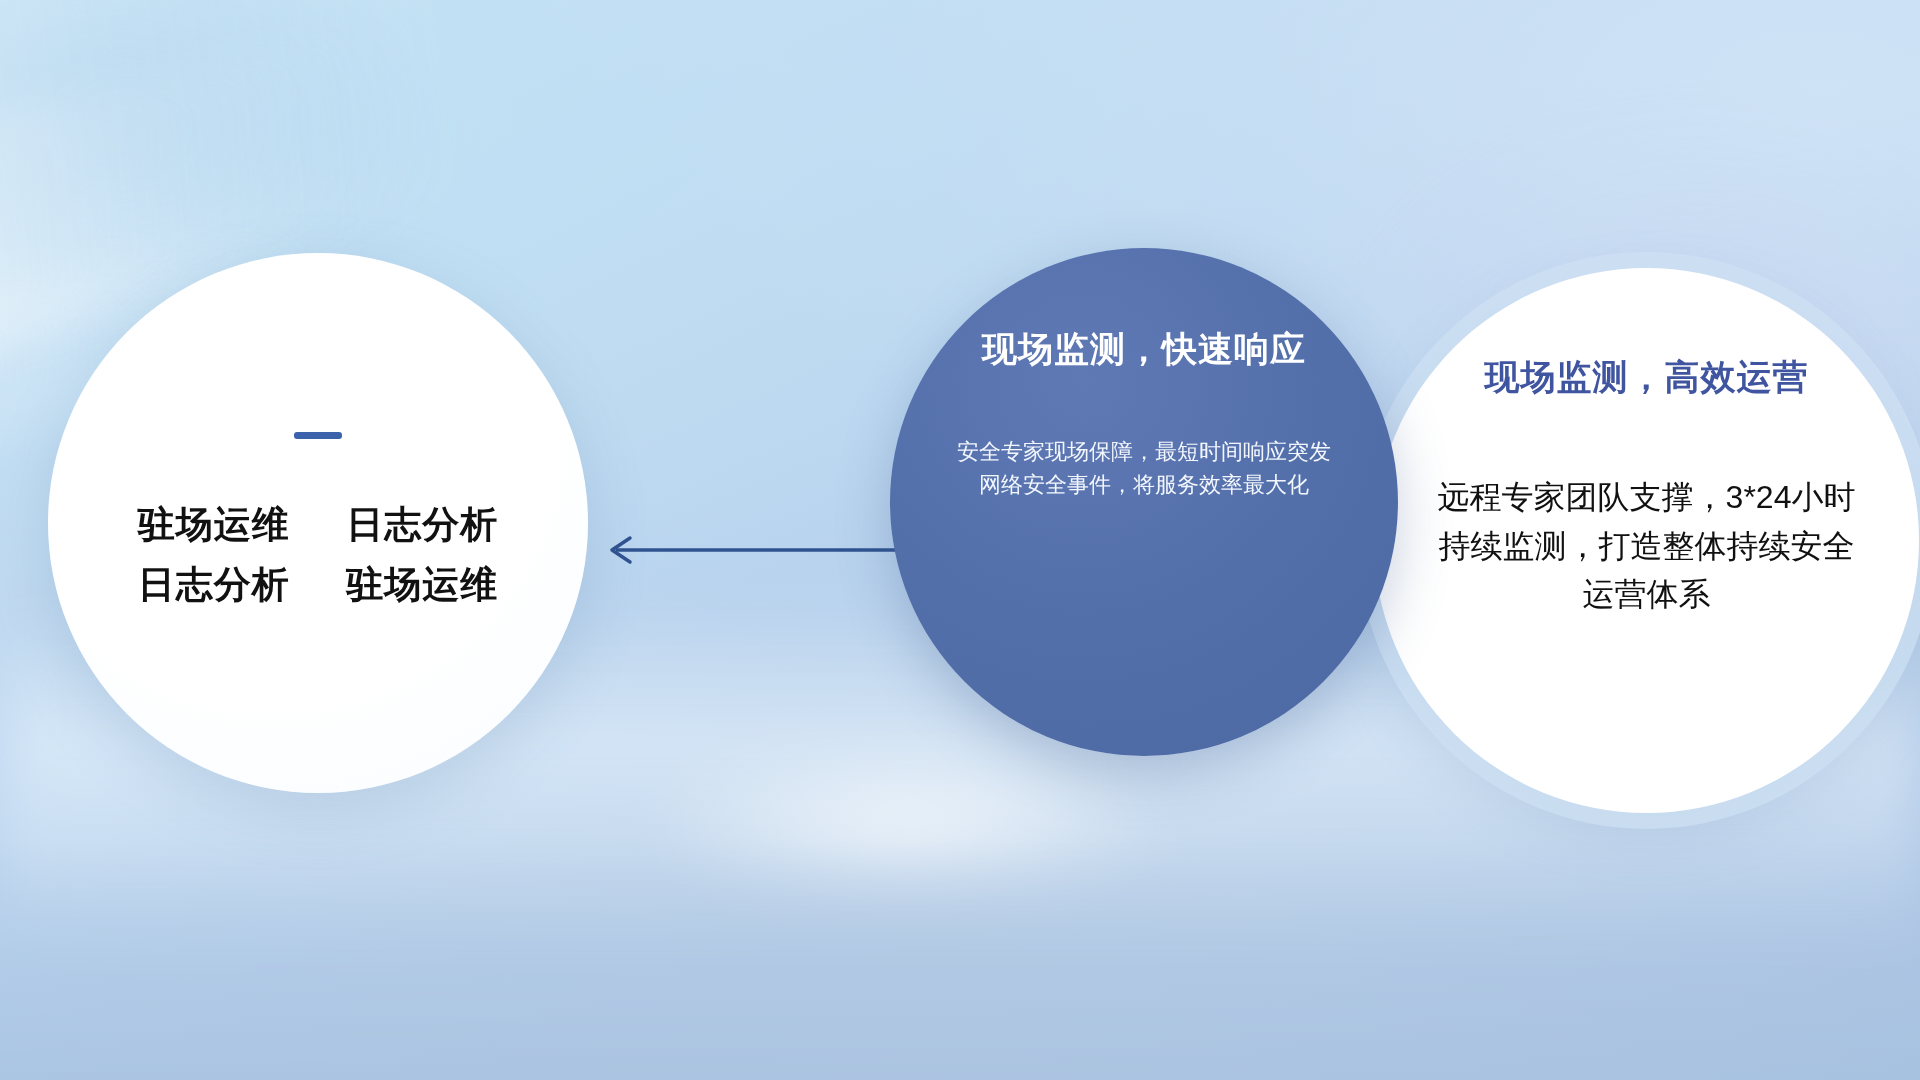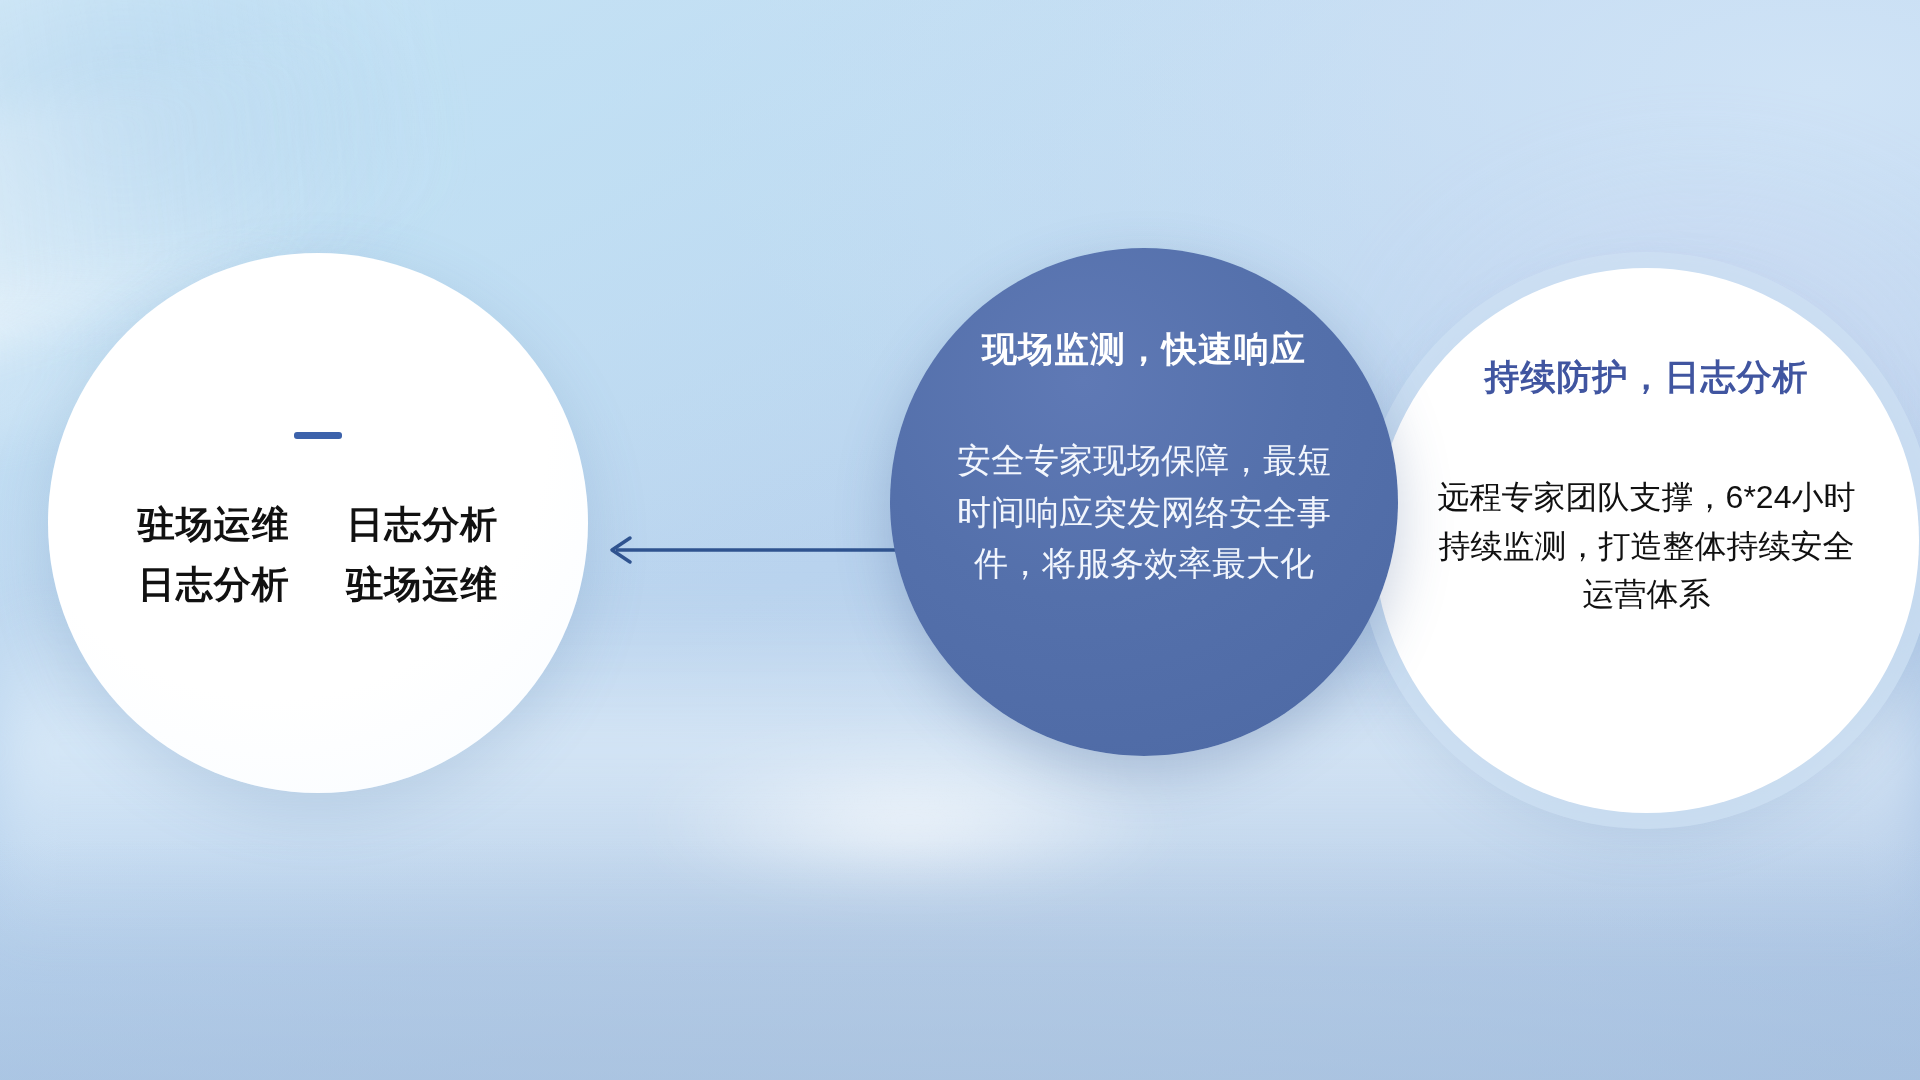--- a/index.html
+++ b/index.html
@@ -102,21 +102,21 @@
     background:radial-gradient(78% 78% at 38% 26%, #5f79b5 0%, #5470ab 55%, #4f6ba6 100%);
     box-shadow:0 18px 54px rgba(62,88,140,.28);
     display:flex; flex-direction:column; align-items:center;
     padding-top:78px; z-index:3;
   }
   #c-mid .m-head{
     font-size:35px; font-weight:bold; color:#ffffff; letter-spacing:1px; white-space:nowrap;
   }
   #c-mid .m-body{
     margin-top:62px; width:376px; text-align:center;
-    font-size:34px; line-height:1.52; color:#f2f6fd;
+    font-size:22px; line-height:1.52; color:#f2f6fd;
   }
 
   
   #arrow{ position:absolute; left:600px; top:530px; width:300px; height:40px; z-index:2; }
   #arrow svg{ display:block; }
 </style>
 </head>
 <body>
 
 <div id="bg">
@@ -127,22 +127,22 @@
   <div class="streak s3"></div>
   <div class="haze"></div>
   <div class="mist"></div>
   <div class="mist2"></div>
   <div class="floor"></div>
 </div>
 
 <div class="stage">
 
   <div class="circle" id="c-right">
-    <div class="r-head">持续防护，日志分析</div>
-    <div class="r-body">远程专家团队支撑，6*24小时持续监测，打造整体持续安全运营体系</div>
+    <div class="r-head">现场监测，高效运营</div>
+    <div class="r-body">远程专家团队支撑，3*24小时持续监测，打造整体持续安全运营体系</div>
   </div>
 
   <div class="circle" id="c-mid">
     <div class="m-head">现场监测，快速响应</div>
     <div class="m-body">安全专家现场保障，最短时间响应突发网络安全事件，将服务效率最大化</div>
   </div>
 
   <div id="arrow">
     <svg width="300" height="40" viewBox="0 0 300 40" xmlns="http://www.w3.org/2000/svg">
       <line x1="300" y1="20" x2="16" y2="20" stroke="#2f538f" stroke-width="3.5"></line>

